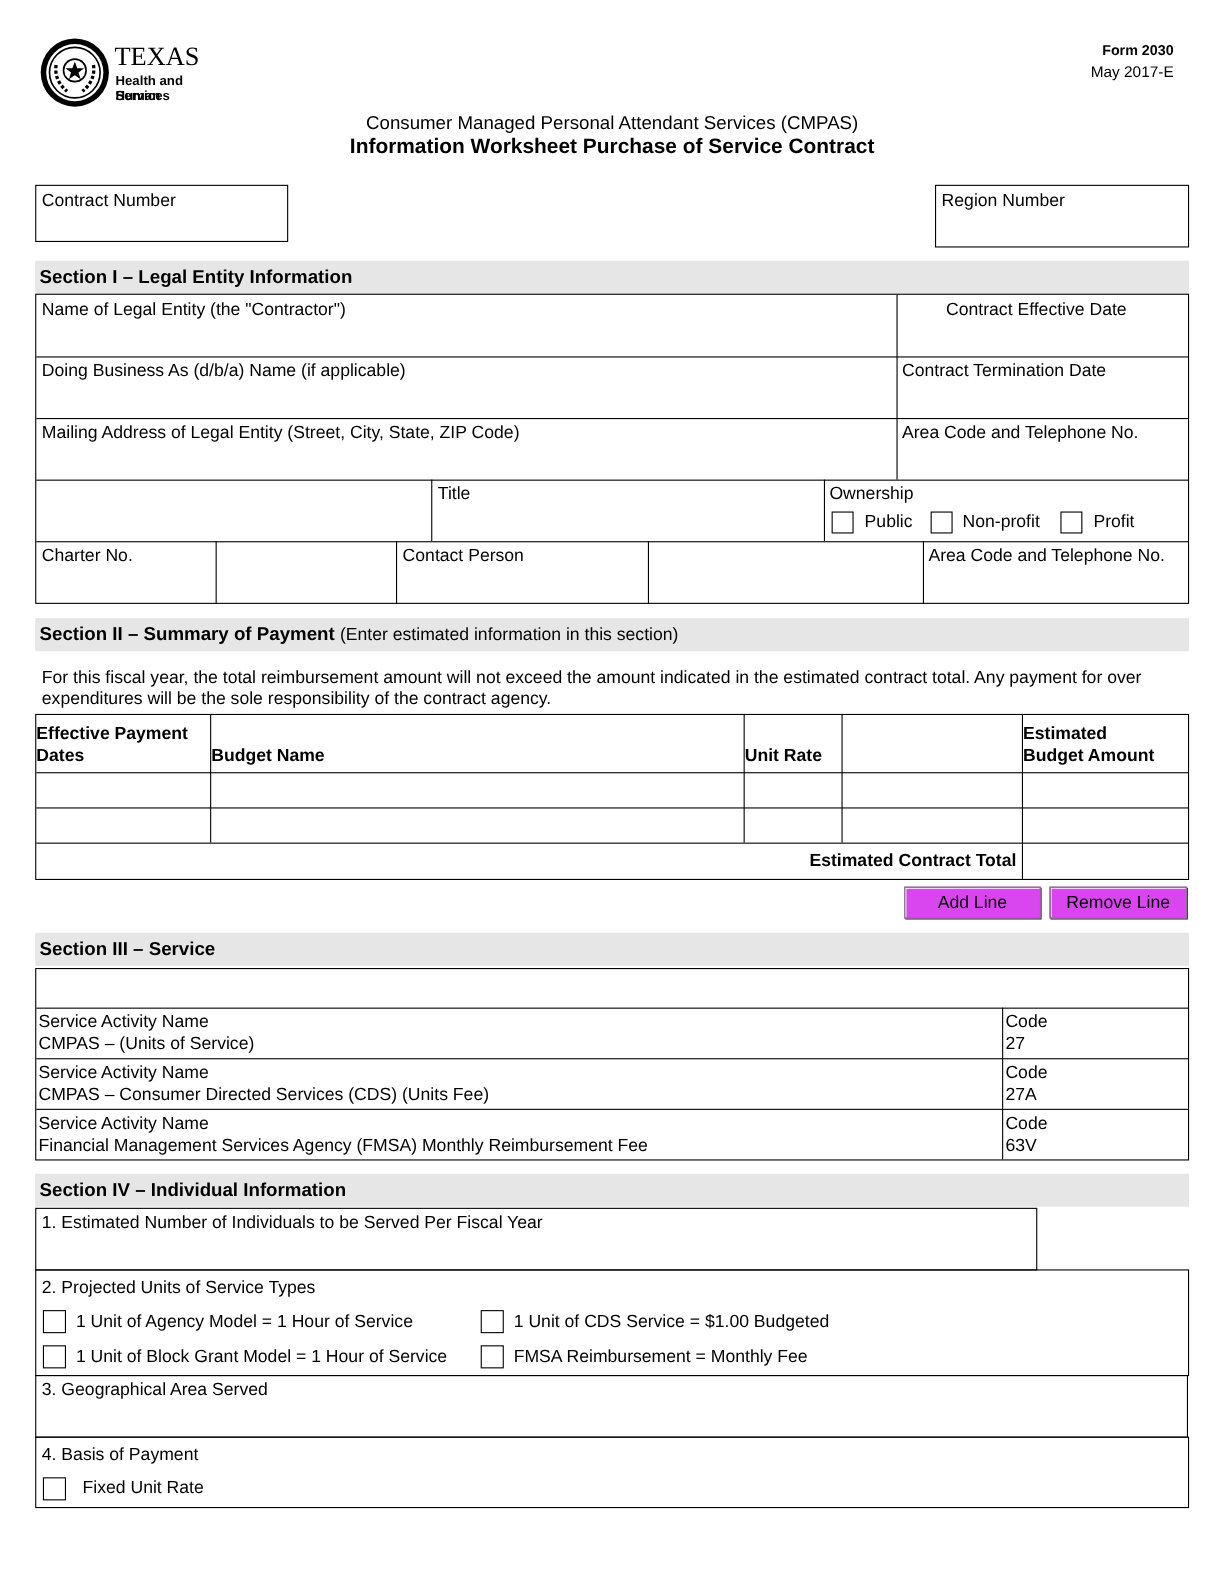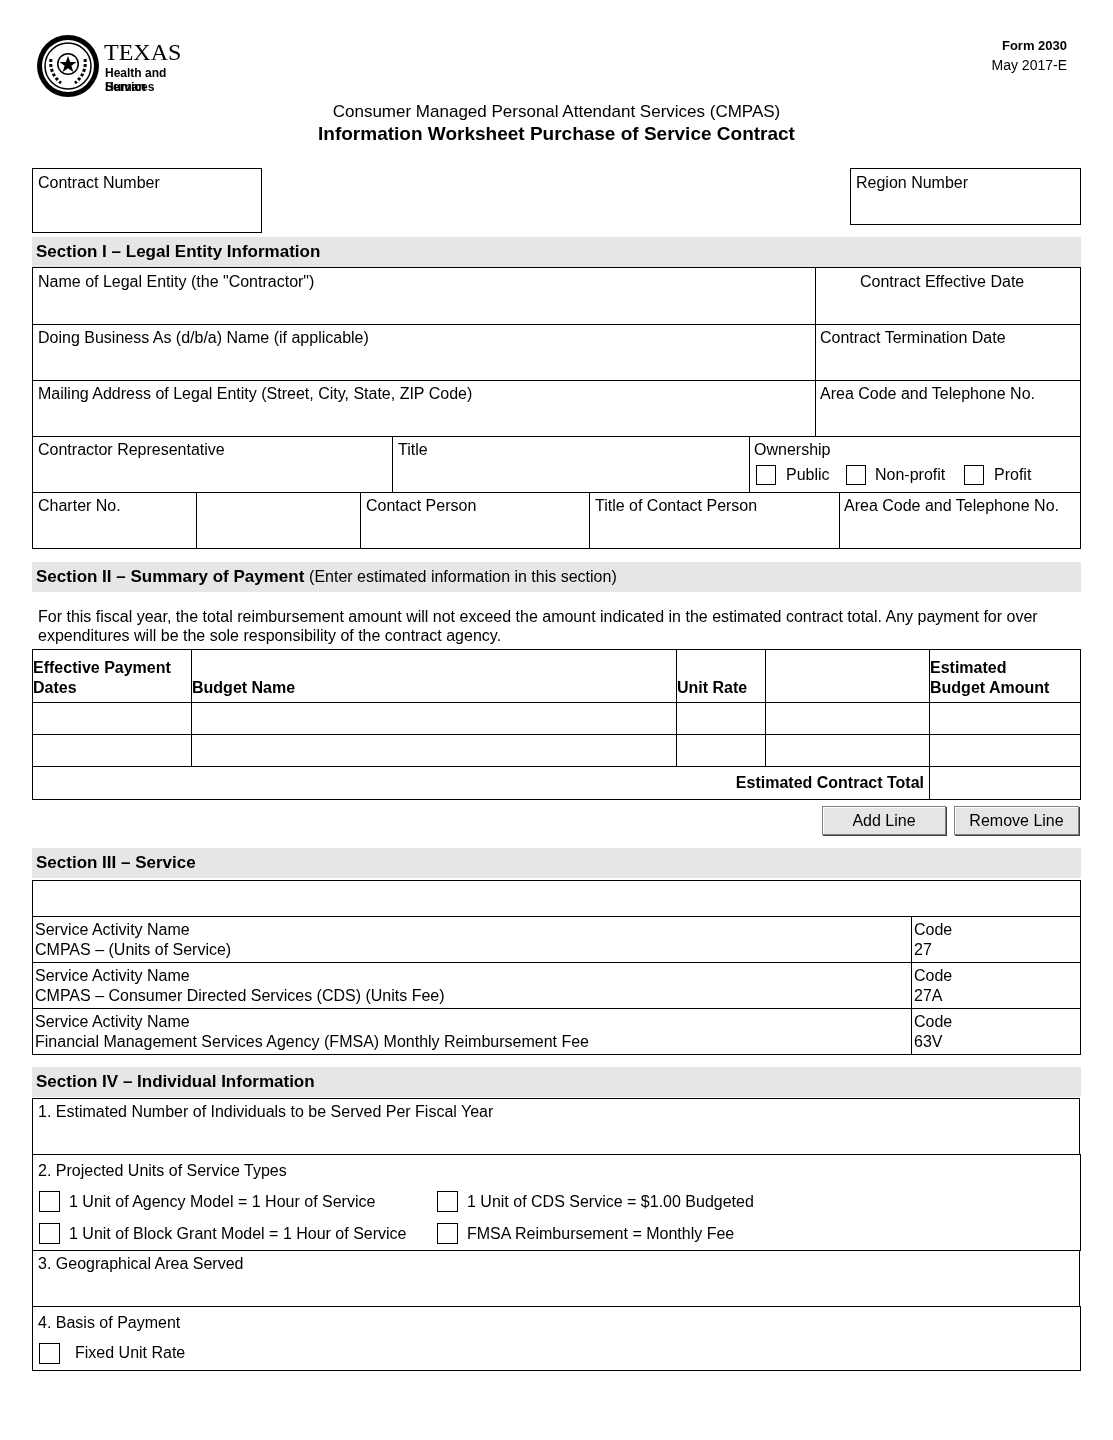--- a/index.html
+++ b/index.html
@@ -7,21 +7,21 @@
   .abs{position:absolute;}
   .box{position:absolute;border:1px solid #000;box-sizing:border-box;}
   .lbl{position:absolute;font-size:16px;line-height:19px;white-space:nowrap;}
   .sec{position:absolute;left:32px;width:1049px;height:30px;background:#e6e6e6;}
   .sec .t{position:absolute;left:4px;top:5px;font-weight:bold;font-size:17px;}
   .sec .n{font-weight:normal;font-size:16px;}
   .cb{position:absolute;width:20px;height:20px;border:1px solid #000;box-sizing:border-box;background:#fff;}
   .hl{position:absolute;height:1px;background:#000;}
   .vl{position:absolute;width:1px;background:#000;}
   .th{position:absolute;font-weight:bold;font-size:16px;line-height:20px;text-align:left;}
-  .btn{position:absolute;height:29px;background:#e5e5e5;border:1px solid #808080;box-shadow:inset 1px 1px 0 #fff, 1px 1px 0 #404040;font-size:16px;text-align:center;line-height:27px;box-sizing:border-box;cursor:pointer;}
+  .btn{position:absolute;height:29px;background:#d946ef;border:1px solid #808080;box-shadow:inset 1px 1px 0 #fff, 1px 1px 0 #404040;font-size:16px;text-align:center;line-height:27px;box-sizing:border-box;cursor:pointer;}
 </style>
 </head>
 <body>
 
 <div class="abs" style="left:35px;top:33px;width:170px;height:68px;">
   <svg width="66" height="66" viewBox="0 0 66 66" style="position:absolute;left:0;top:0;">
     <circle cx="33" cy="33" r="31" fill="#000"></circle>
     <circle cx="33" cy="33" r="26" fill="#fff"></circle>
     <circle cx="33" cy="33" r="23" fill="none" stroke="#000" stroke-width="1.5"></circle>
     <circle cx="33" cy="31" r="11" fill="#000"></circle>
@@ -34,21 +34,21 @@
   <div class="abs" style="left:70px;top:33px;font-size:12px;font-weight:bold;line-height:14px;">Health and Human</div>
   <div class="abs" style="left:70px;top:47px;font-size:12px;font-weight:bold;line-height:14px;">Services</div>
 </div>
 
 <div class="abs" style="right:46px;top:38px;font-size:13px;font-weight:bold;text-align:right;">Form 2030</div>
 <div class="abs" style="right:46px;top:57px;font-size:14px;text-align:right;">May 2017-E</div>
 
 <div class="abs" style="left:0;width:1113px;top:102px;text-align:center;font-size:17px;">Consumer Managed Personal Attendant Services (CMPAS)</div>
 <div class="abs" style="left:0;width:1113px;top:123px;text-align:center;font-size:19px;font-weight:bold;">Information Worksheet Purchase of Service Contract</div>
 
-<div class="box" style="left:32px;top:168px;width:230px;height:65px;text-decoration:underline;">
+<div class="box" style="left:32px;top:168px;width:230px;height:52px;text-decoration:underline;">
   <div class="lbl" style="left:5px;top:4px;">Contract Number</div>
 </div>
 <div class="box" style="left:850px;top:168px;width:231px;height:57px;">
   <div class="lbl" style="left:5px;top:4px;">Region Number</div>
 </div>
 
 <div class="sec" style="top:237px;">
   <div class="t">Section I – Legal Entity Information</div>
 </div>
 <div class="box" style="left:32px;top:267px;width:1049px;height:282px;">
@@ -78,45 +78,39 @@
     <div class="lbl" style="left:5px;top:3px;">Doing Business As (d/b/a) Name (if applicable)</div>
   </div>
   <div class="abs" style="left:783px;top:57px;width:264px;height:55px;">
     <div class="lbl" style="left:4px;top:3px;">Contract Termination Date</div>
   </div>
   <div class="abs" style="left:0;top:113px;width:782px;height:55px;">
     <div class="lbl" style="left:5px;top:3px;">Mailing Address of Legal Entity (Street, City, State, ZIP Code)</div>
   </div>
   <div class="abs" style="left:783px;top:113px;width:264px;height:55px;">
     <div class="lbl" style="left:4px;top:3px;">Area Code and Telephone No.</div>
-  </div>
-  <div class="abs" style="left:0;top:169px;width:359px;height:55px;">
-    <div class="lbl" style="left:5px;top:3px;">Contractor Representative</div>
   </div>
   <div class="abs" style="left:360px;top:169px;width:356px;height:55px;">
     <div class="lbl" style="left:5px;top:3px;">Title</div>
   </div>
   <div class="abs" style="left:717px;top:169px;width:330px;height:55px;">
     <div class="lbl" style="left:4px;top:3px;">Ownership</div>
     <div class="cb" style="left:6px;top:28px;"></div>
     <div class="lbl" style="left:36px;top:28px;">Public</div>
     <div class="cb" style="left:96px;top:28px;"></div>
     <div class="lbl" style="left:125px;top:28px;">Non-profit</div>
     <div class="cb" style="left:214px;top:28px;"></div>
     <div class="lbl" style="left:244px;top:28px;">Profit</div>
   </div>
   <div class="abs" style="left:0;top:225px;width:163px;height:56px;">
     <div class="lbl" style="left:5px;top:3px;">Charter No.</div>
   </div>
   <div class="abs" style="left:328px;top:225px;width:228px;height:56px;">
     <div class="lbl" style="left:5px;top:3px;">Contact Person</div>
   </div>
-  <div class="abs" style="left:557px;top:225px;width:249px;height:56px;">
-    <div class="lbl" style="left:5px;top:3px;">Title of Contact Person</div>
-  </div>
   <div class="abs" style="left:807px;top:225px;width:240px;height:56px;">
     <div class="lbl" style="left:4px;top:3px;">Area Code and Telephone No.</div>
   </div>
 </div>
 
 <div class="sec" style="top:562px;">
   <div class="t"><span>Section II – Summary of Payment</span> <span class="n">(Enter estimated information in this section)</span></div>
 </div>
 <div class="lbl" style="left:38px;top:607px;">For this fiscal year, the total reimbursement amount will not exceed the amount indicated in the estimated contract total. Any payment for over</div>
 <div class="lbl" style="left:38px;top:626px;">expenditures will be the sole responsibility of the contract agency.</div>
@@ -190,21 +184,21 @@
   <div class="lbl" style="left:2px;top:131px;">Service Activity Name</div>
   <div class="lbl" style="left:2px;top:151px;">Financial Management Services Agency (FMSA) Monthly Reimbursement Fee</div>
   <div class="lbl" style="left:881px;top:131px;">Code</div>
   <div class="lbl" style="left:881px;top:151px;">63V</div>
 </div>
 
 <div class="sec" style="top:1067px;">
   <div class="t">Section IV – Individual Information</div>
 </div>
 
-<div class="box" style="left:32px;top:1098px;width:1048px;height:57px;padding-left:40px;">
+<div class="box" style="left:32px;top:1098px;width:911px;height:57px;padding-left:40px;">
   <div class="lbl" style="left:5px;top:3px;">1. Estimated Number of Individuals to be Served Per Fiscal Year</div>
 </div>
 <div class="box" style="left:32px;top:1154px;width:1049px;height:97px;">
   <div class="lbl" style="left:5px;top:6px;">2. Projected Units of Service Types</div>
   <div class="cb" style="left:6px;top:36px;width:21px;height:21px;"></div>
   <div class="lbl" style="left:36px;top:37px;">1 Unit of Agency Model = 1 Hour of Service</div>
   <div class="cb" style="left:404px;top:36px;width:21px;height:21px;"></div>
   <div class="lbl" style="left:434px;top:37px;">1 Unit of CDS Service = $1.00 Budgeted</div>
   <div class="cb" style="left:6px;top:68px;width:21px;height:21px;"></div>
   <div class="lbl" style="left:36px;top:69px;">1 Unit of Block Grant Model = 1 Hour of Service</div>

